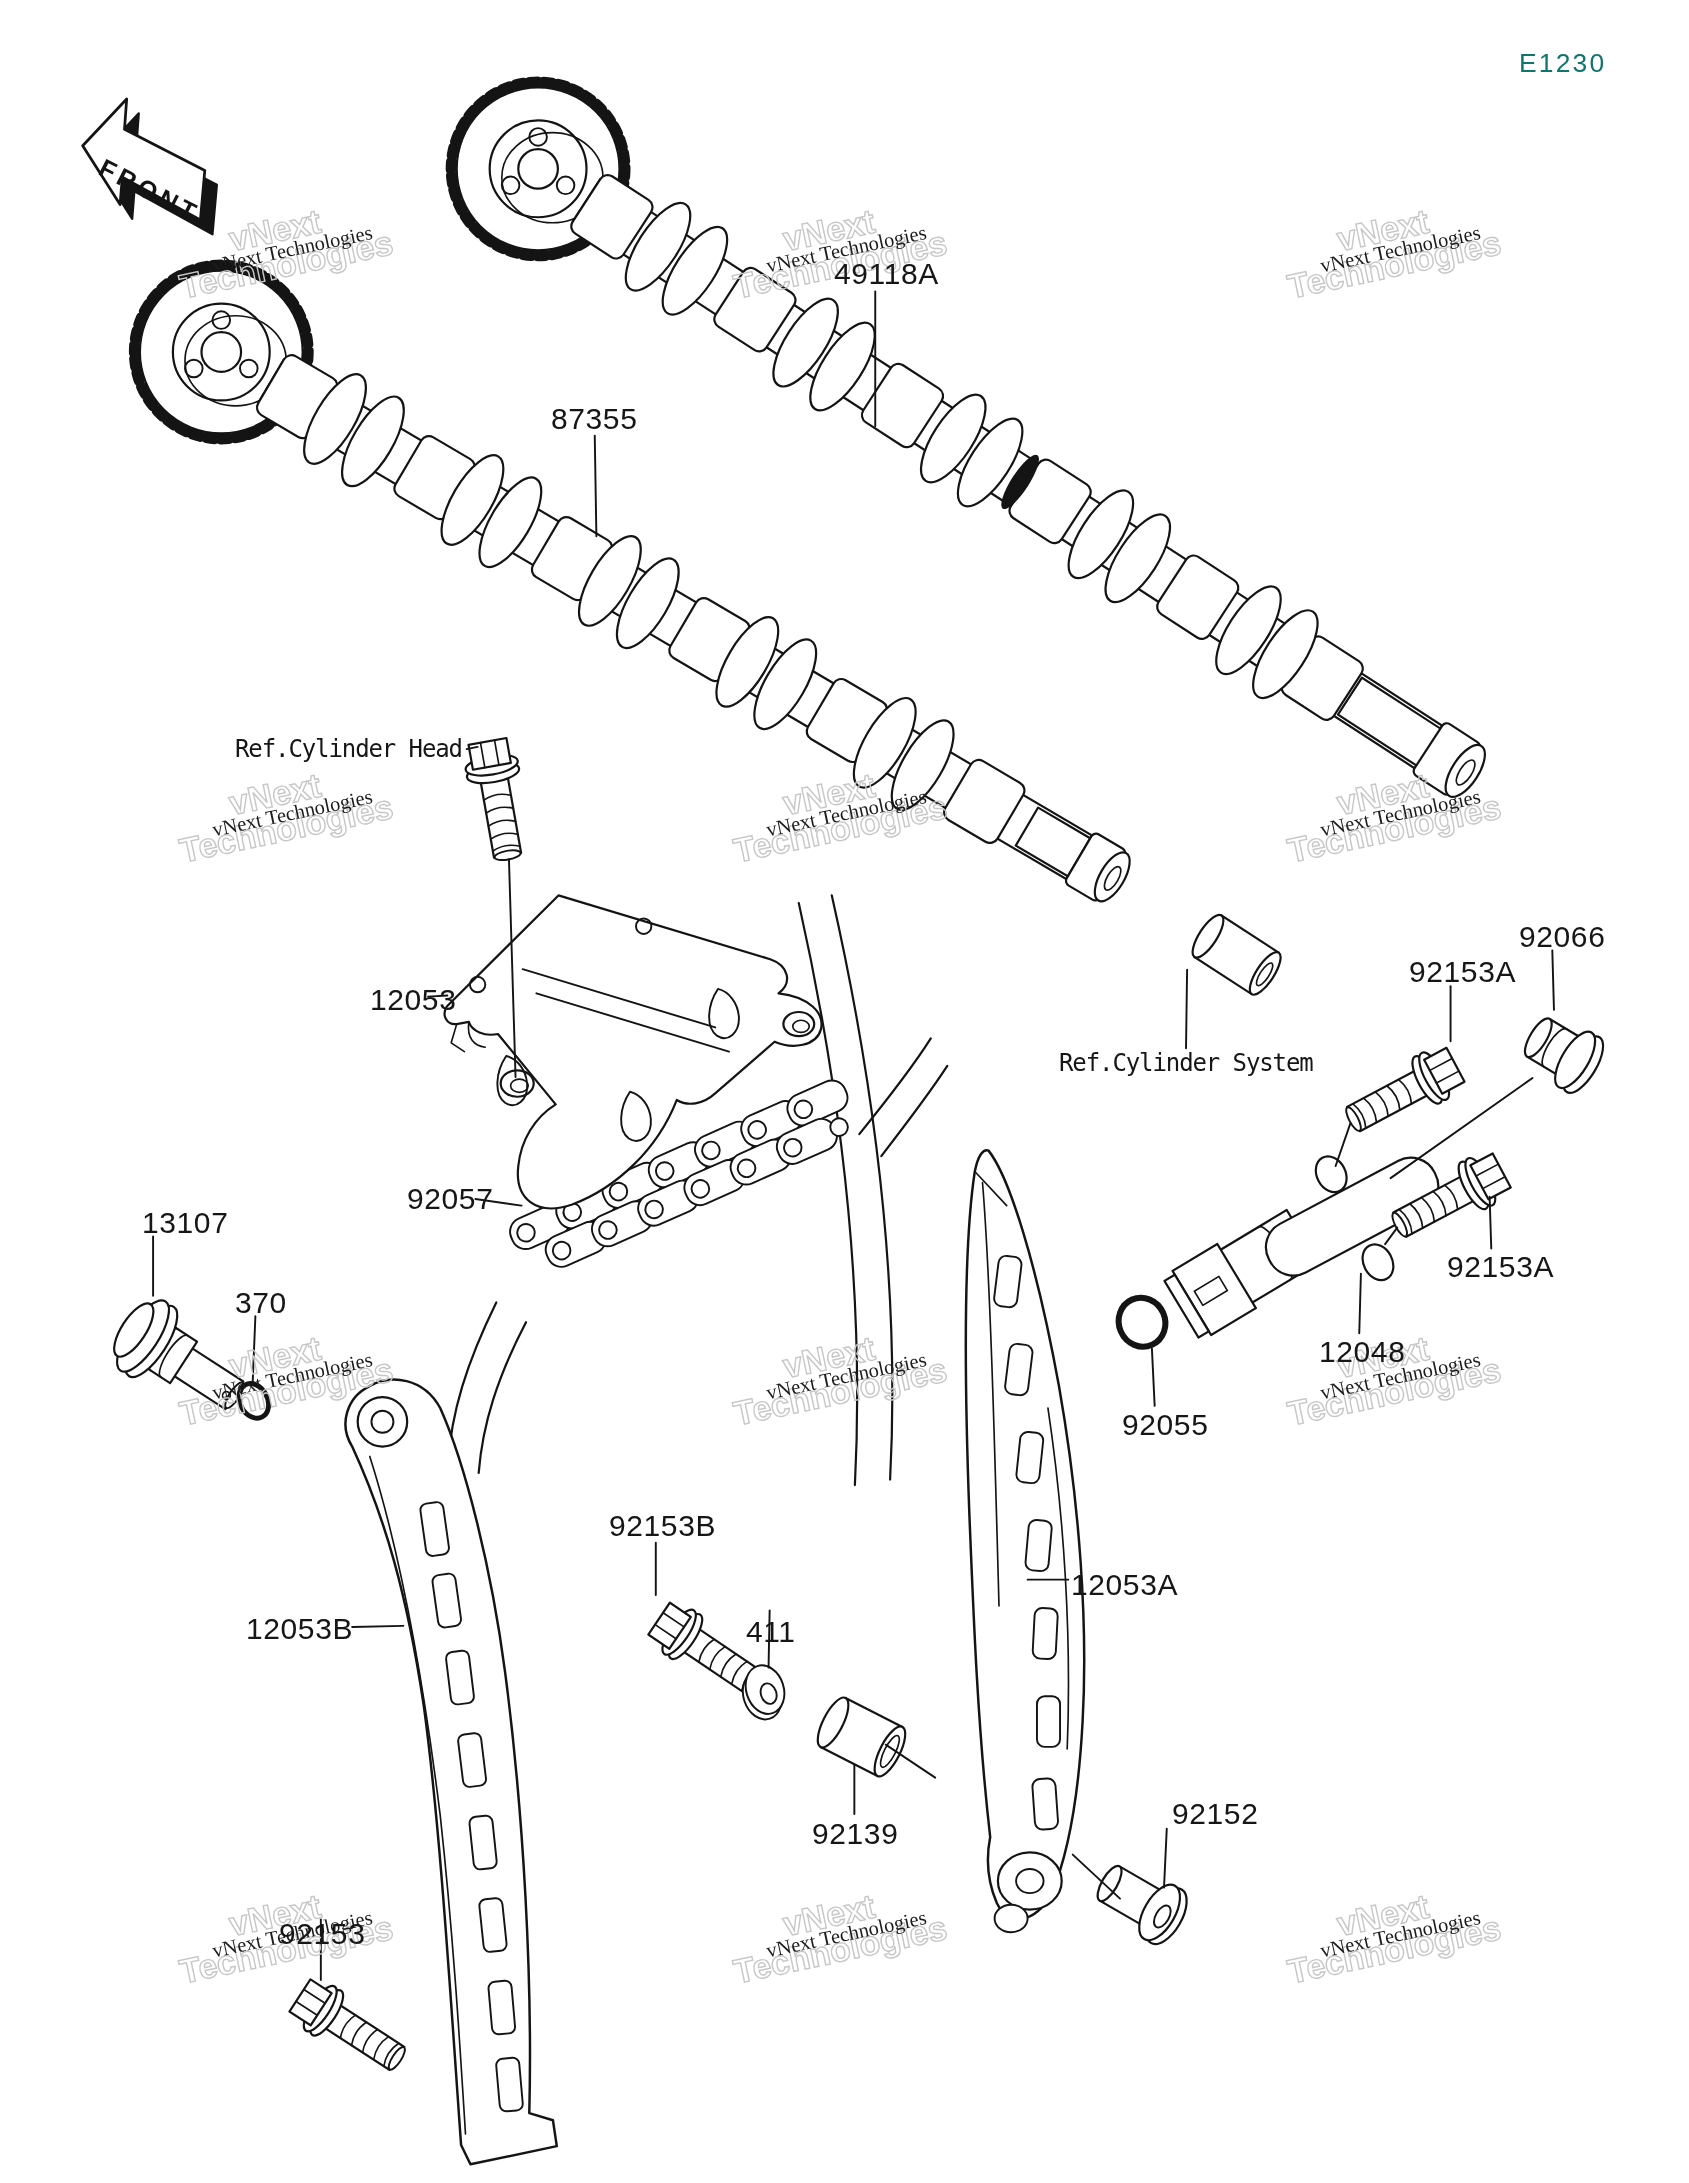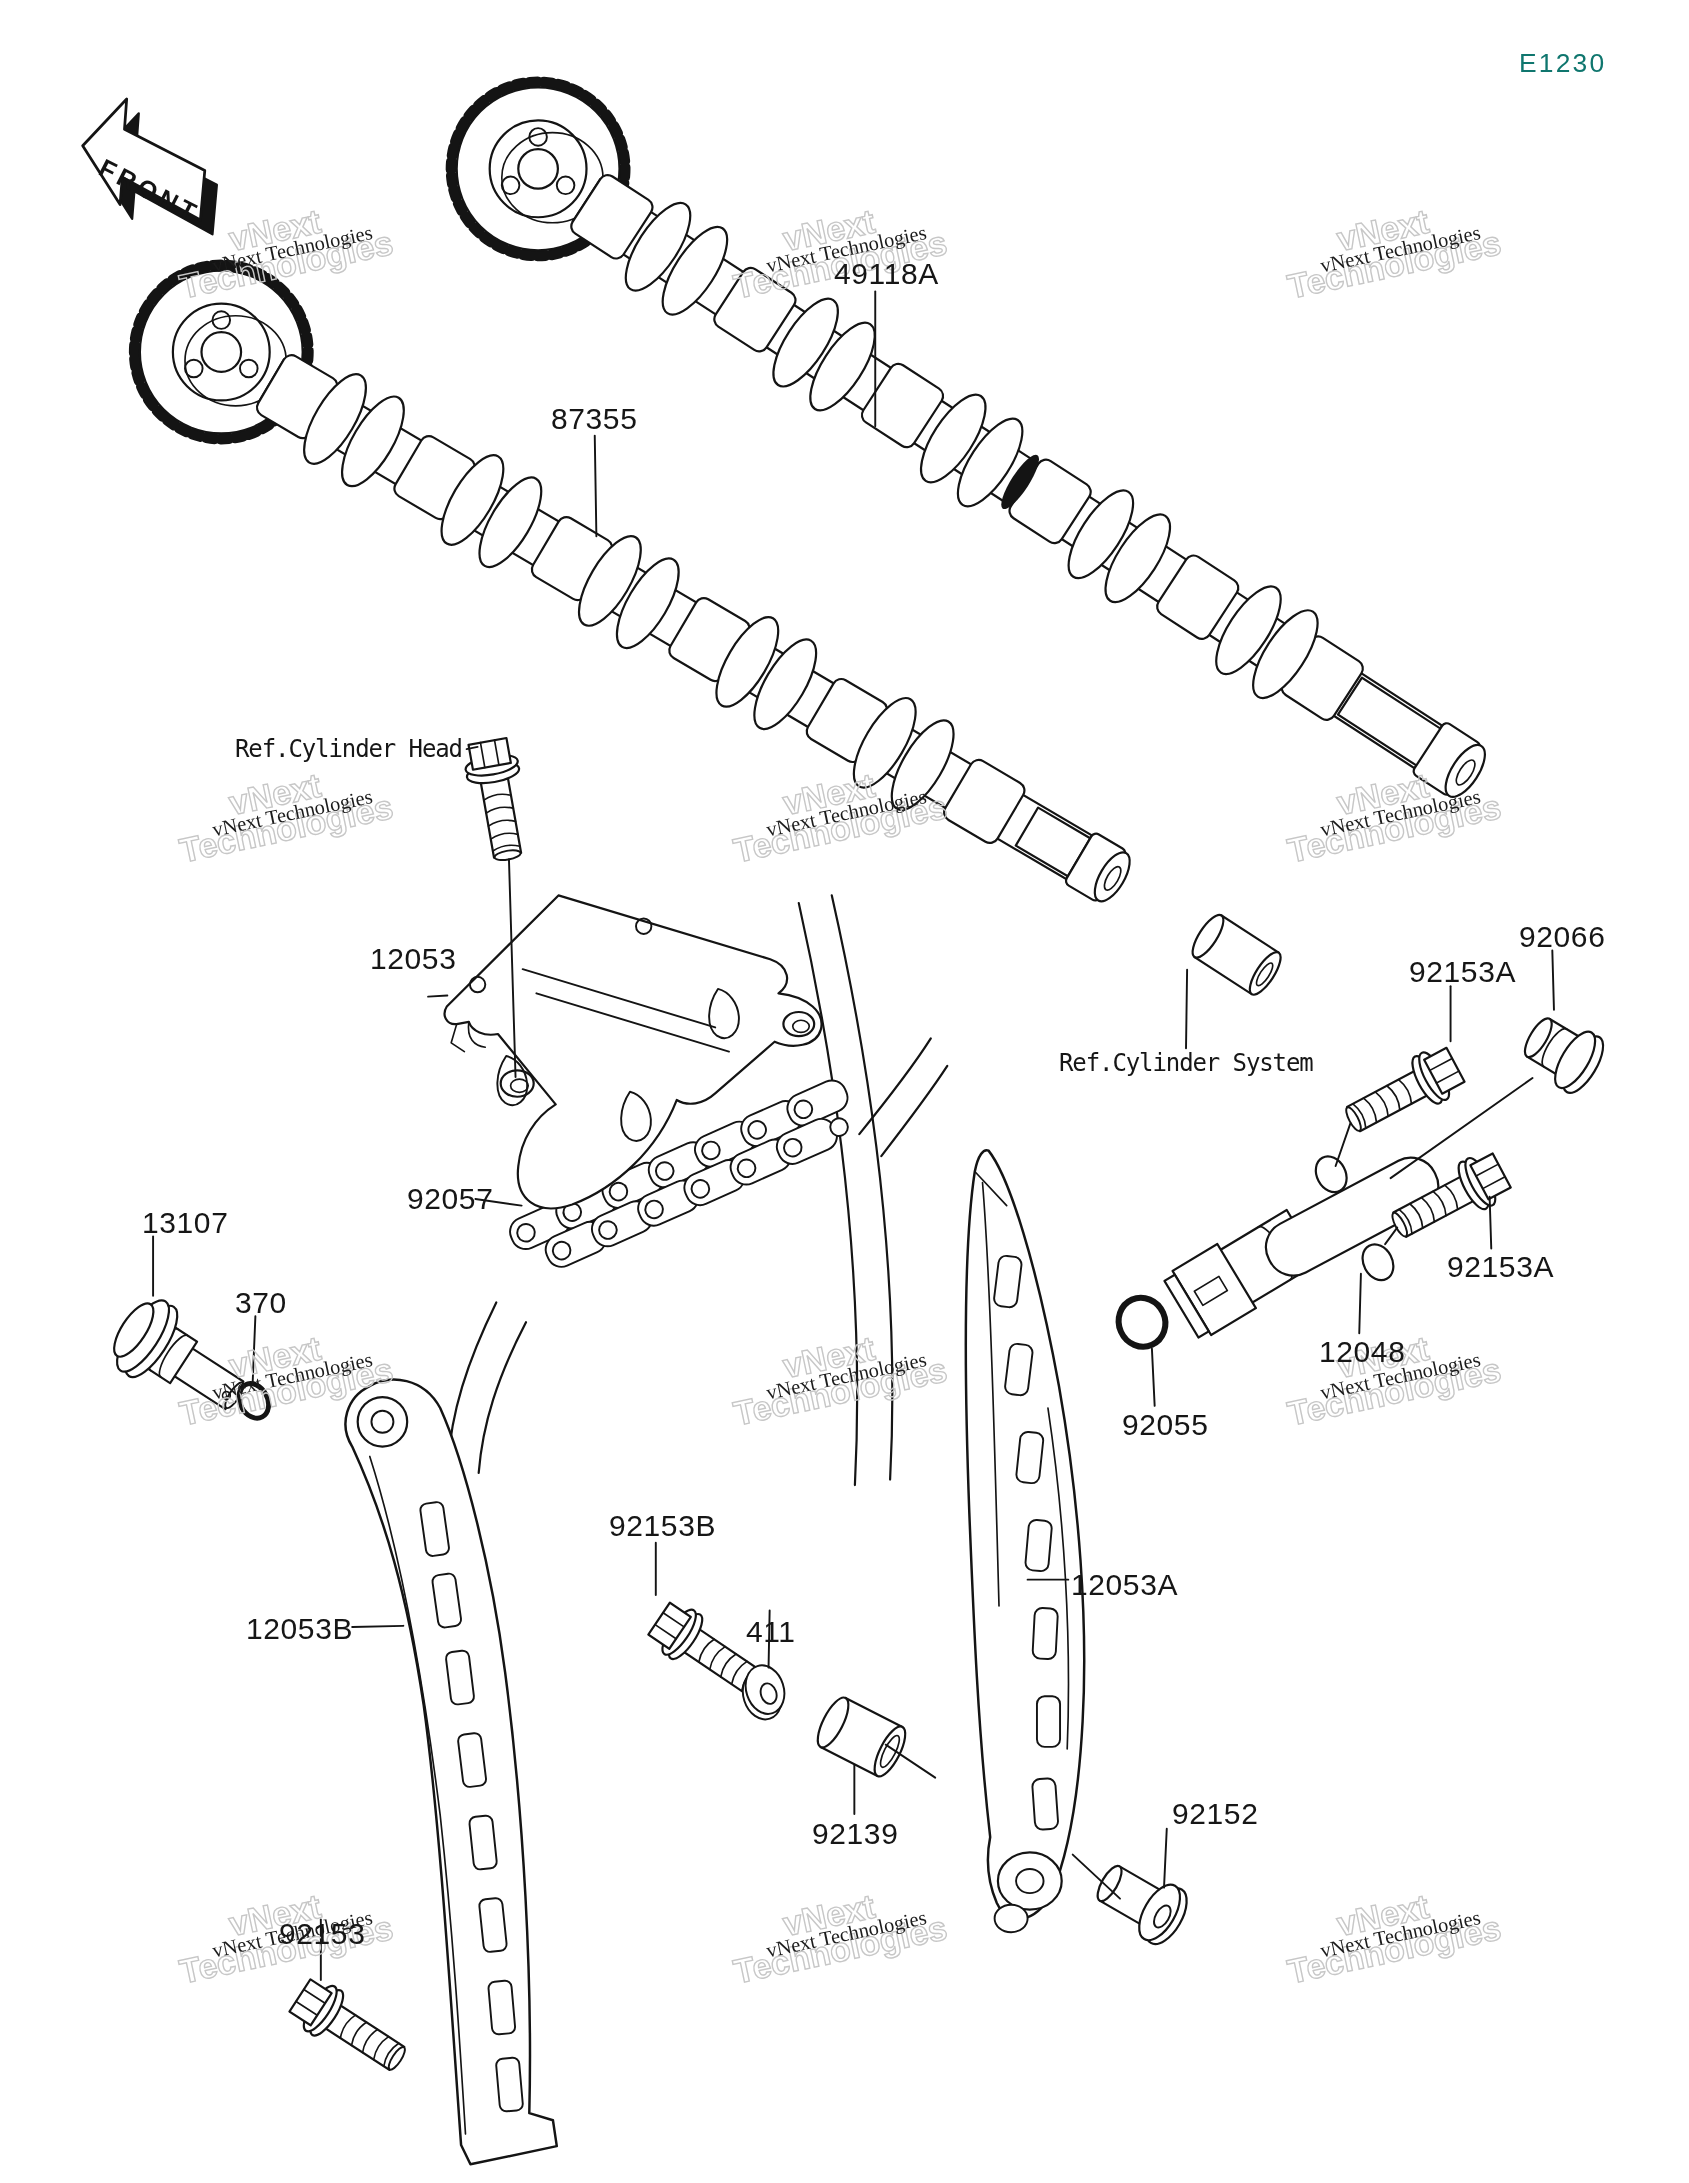--- a/index.html
+++ b/index.html
@@ -372,21 +372,21 @@
     <path d="M2786,1960 L2528,2142"></path>
     <path d="M2156,1906 L2158,1763"></path>
   </g>
 </svg>
 
 <div class="code" style="left:1519px; top:50px;">E1230</div>
 
 <div class="plabel" style="left:834px; top:259px;">49118A</div>
 <div class="plabel" style="left:551px; top:404px;">87355</div>
 <div class="rlabel" style="left:235px; top:737px;">Ref.Cylinder Head</div>
-<div class="plabel" style="left:370px; top:944px;">12053</div>
+<div class="plabel" style="left:370px; top:985px;">12053</div>
 <div class="plabel" style="left:407px; top:1184px;">92057</div>
 <div class="plabel" style="left:110px; top:1208px;margin-left:32px;">13107</div>
 <div class="plabel" style="left:235px; top:1288px;">370</div>
 <div class="plabel" style="left:246px; top:1614px;">12053B</div>
 <div class="plabel" style="left:279px; top:1891px;margin-top:28px;">92153</div>
 <div class="plabel" style="left:609px; top:1511px;">92153B</div>
 <div class="plabel" style="left:746px; top:1581px;margin-top:36px;">411</div>
 <div class="plabel" style="left:812px; top:1819px;">92139</div>
 <div class="plabel" style="left:1071px; top:1570px;">12053A</div>
 <div class="plabel" style="left:1172px; top:1799px;">92152</div>

